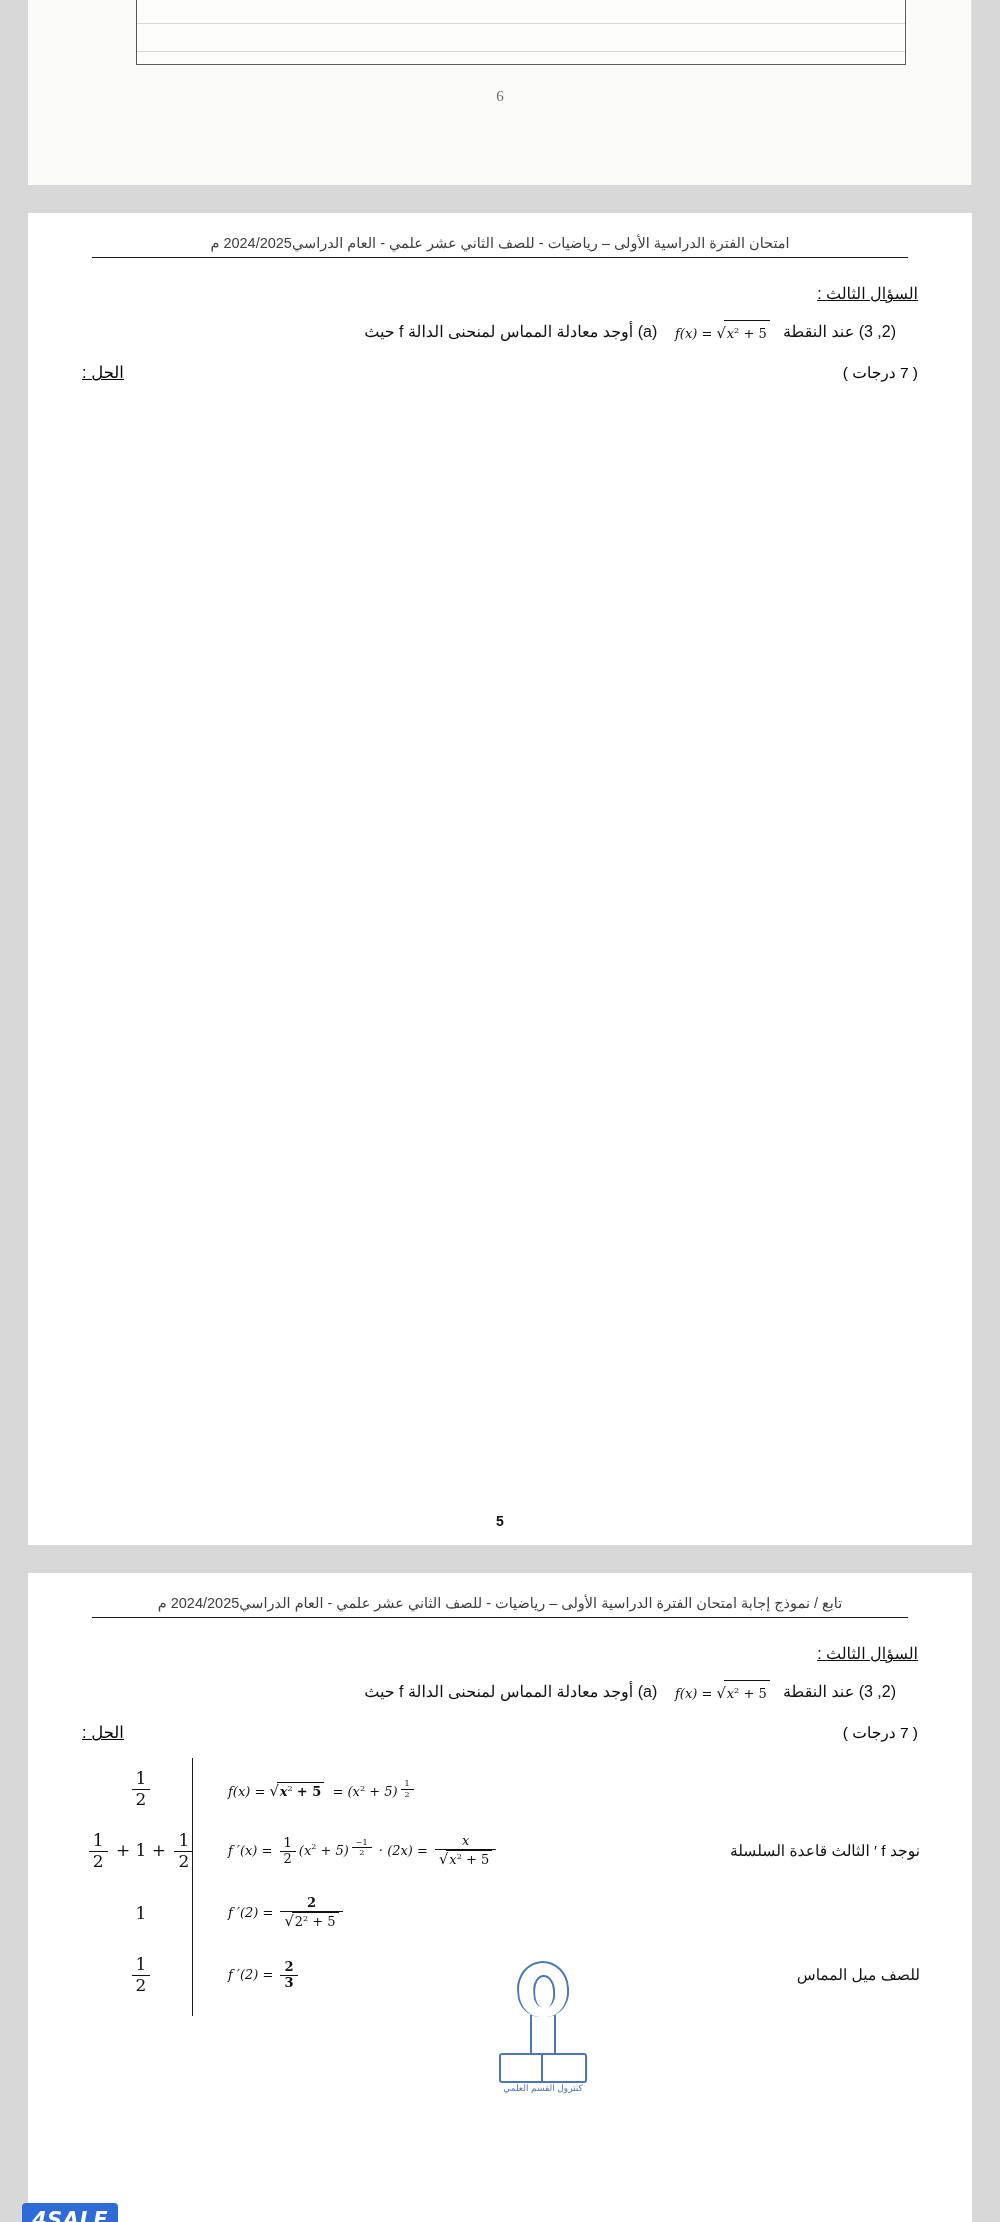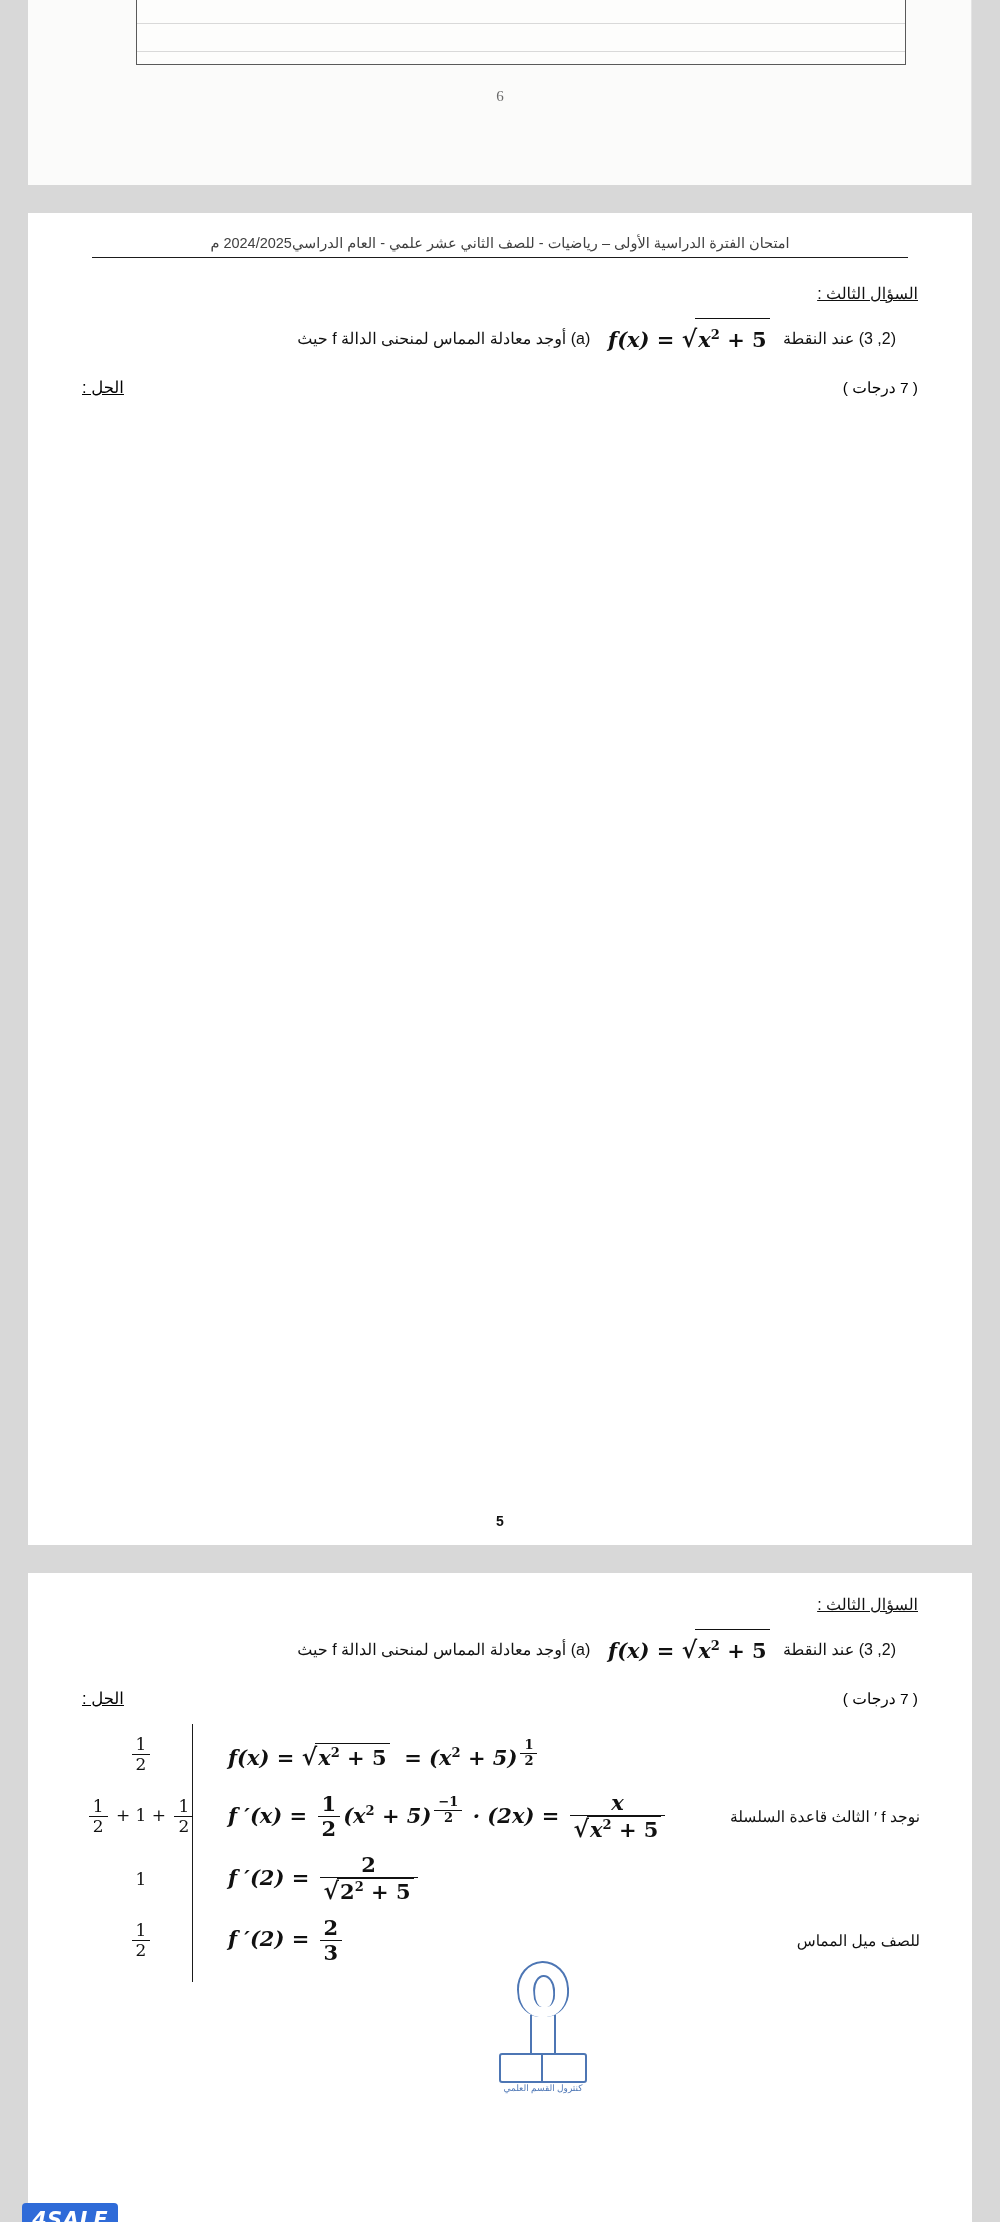--- a/index.html
+++ b/index.html
@@ -152,21 +152,21 @@
   
   .math {
     font-family: "DejaVu Serif", serif;
     font-style: italic;
     font-size: 17px;
     color: #111;
     direction: ltr;
     display: inline-block;
     vertical-align: middle;
   }
-  .math.big { font-size: 21px; font-weight: bold; }
+  .math.big { font-size: 13px; }
   .up { font-style: normal; }
   sup.ex {
     font-size: .62em;
     vertical-align: super;
     font-style: normal;
   }
   .radic {
     display: inline-block;
     border-top: 1.2px solid #111;
     padding: 1px 3px 0 3px;
@@ -239,21 +239,20 @@
   
   .stamp {
     position: absolute;
     left: 455px;
     top: 388px;
     width: 120px;
     height: 150px;
     color: #2f5fa8;
     opacity: .85;
     pointer-events: none;
-    font-family: Liberation Serif, serif;
   }
   .stamp .flame {
     position: absolute;
     left: 34px;
     top: 0;
     width: 48px;
     height: 54px;
     border-radius: 50% 50% 45% 45%;
     border: 2px solid #2f5fa8;
     border-bottom: none;
@@ -367,20 +366,21 @@
     <span class="marks">( 7 درجات )</span>
     <span class="sol-label">الحل :</span>
   </div>
 
   <div class="folio">5</div>
 </div>
 
 <div class="sheet-gap"></div>
 
 <div class="sheet exam-page page-solution">
+  <div class="exam-header">تابع / نموذج إجابة امتحان الفترة الدراسية الأولى – رياضيات - للصف الثاني عشر علمي - العام الدراسي2024/2025 م</div>
 
   <div class="q-line">السؤال الثالث :</div>
 
   <div class="q-body">
     <span>(2, 3)</span>
     <span>عند النقطة</span>
     &nbsp;
     <span class="math big">
       <span>f(x) =</span>
       <span class="sqrt-wrap"><span class="sqrt-sign">√</span><span class="radic"><span style="font-style:italic">x</span><sup class="ex">2</sup> <span class="up">+ 5</span></span></span>

